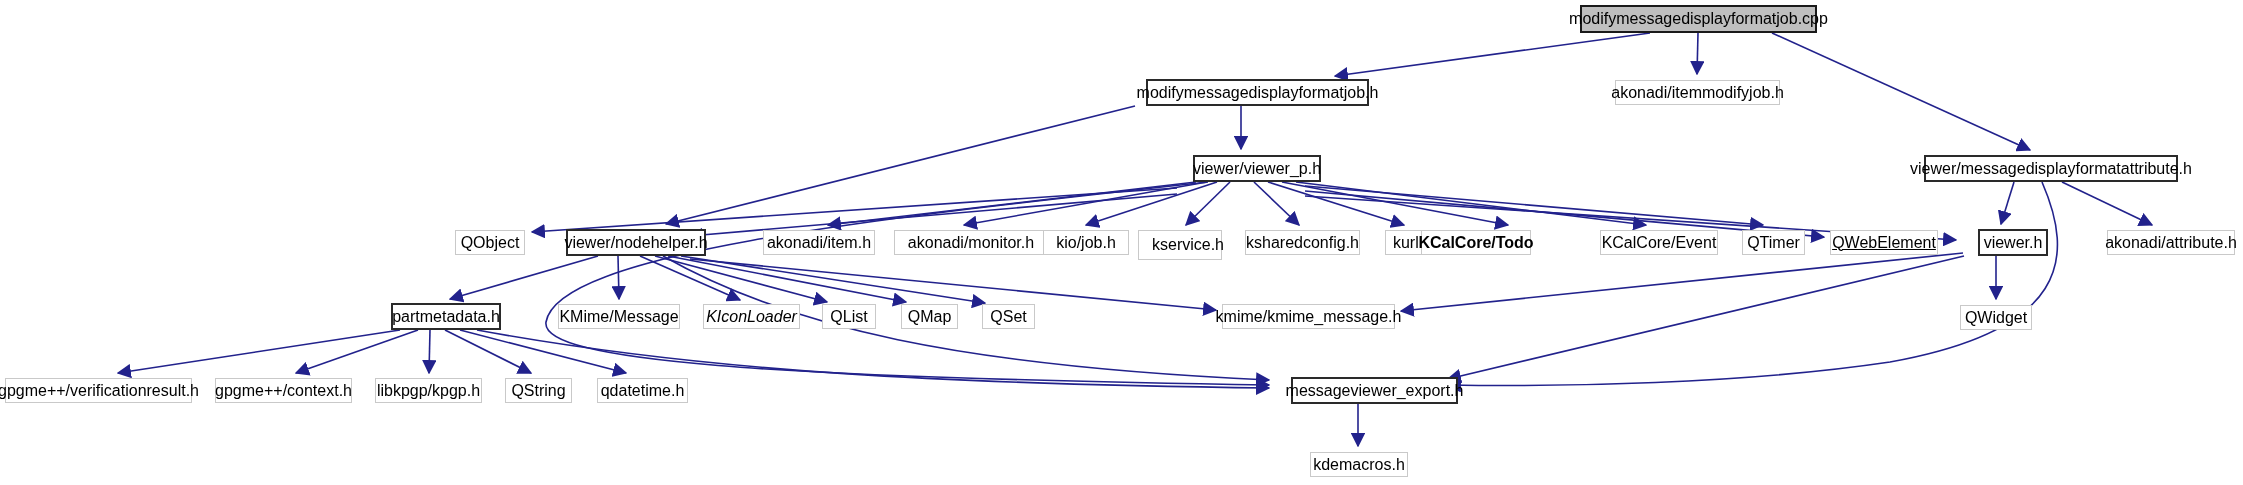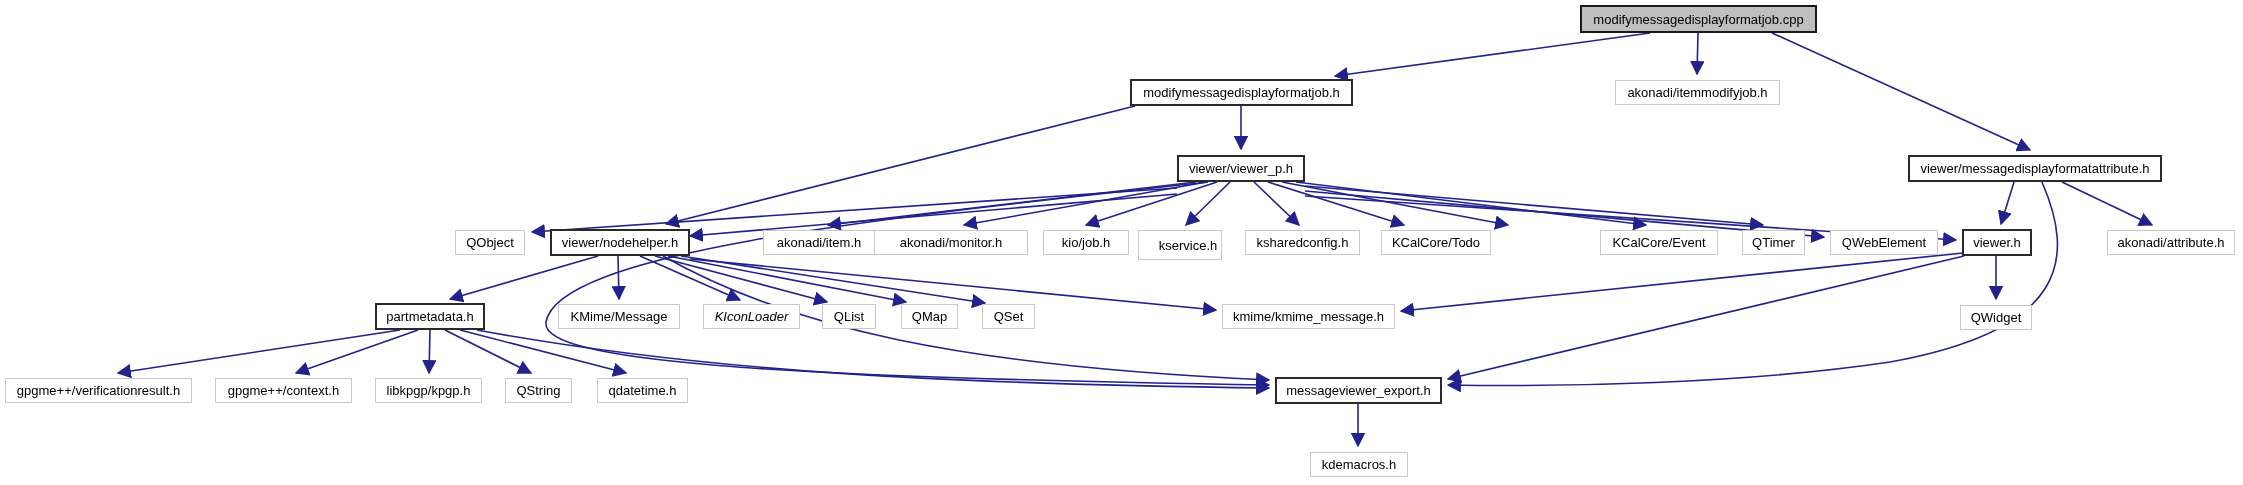--- a/index.html
+++ b/index.html
@@ -17,31 +17,31 @@
   svg.edge-layer {
     position: absolute;
     left: 0; top: 0;
     width: 2243px; height: 485px;
   }
   .node {
     position: absolute;
     box-sizing: border-box;
     background: #ffffff;
     color: #000000;
-    font-size: 13px;
+    font-size: 16px;
     line-height: 1;
     display: flex;
     align-items: center;
     justify-content: center;
     white-space: nowrap;
     text-align: center;
     padding: 0 4px;
   }
   .node.plain  { border: 1px solid #c9c9c9; }
-  .node.linked { border: 2px solid #2a2a2a; }
+  .node.linked { border: 2px solid #2a2a2a; margin-left: 16px; }
   .node.active {
     border: 2px solid #1a1a1a;
     background: #bfbfbf;
   }
 </style>
 </head>
 <body>
 
 <div class="canvas">
   <svg class="edge-layer" viewBox="0 0 2243 485" xmlns="http://www.w3.org/2000/svg">
@@ -95,29 +95,29 @@
   </svg>
   <div id="node-layer">
       <div class="node active" title="modifymessagedisplayformatjob.cpp" style="left: 1580px; top: 5px; width: 237px; height: 28px;">modifymessagedisplayformatjob.cpp</div>
       <div class="node linked" title="modifymessagedisplayformatjob.h" style="left: 1130px; top: 79px; width: 223px; height: 27px;">modifymessagedisplayformatjob.h</div>
       <div class="node plain" title="akonadi/itemmodifyjob.h" style="left: 1615px; top: 80px; width: 165px; height: 25px;">akonadi/itemmodifyjob.h</div>
       <div class="node linked" title="viewer/viewer_p.h" style="left: 1177px; top: 155px; width: 128px; height: 27px;">viewer/viewer_p.h</div>
       <div class="node linked" title="viewer/messagedisplayformatattribute.h" style="left: 1908px; top: 155px; width: 254px; height: 27px;">viewer/messagedisplayformatattribute.h</div>
       <div class="node plain" title="QObject" style="left: 455px; top: 230px; width: 70px; height: 25px;">QObject</div>
       <div class="node linked" title="viewer/nodehelper.h" style="left: 550px; top: 229px; width: 140px; height: 27px;">viewer/nodehelper.h</div>
       <div class="node plain" title="akonadi/item.h" style="left: 763px; top: 230px; width: 112px; height: 25px;">akonadi/item.h</div>
-      <div class="node plain" title="akonadi/monitor.h" style="left: 874px; top: 230px; width: 154px; height: 25px;">akonadi/monitor.h</div>
+      <div class="node plain" title="akonadi/monitor.h" style="left: 894px; top: 230px; width: 154px; height: 25px;">akonadi/monitor.h</div>
       <div class="node plain" title="kio/job.h" style="left: 1043px; top: 230px; width: 86px; height: 25px;">kio/job.h</div>
       <div class="node plain" title="kservice.h" style="left: 1138px; top: 230px; width: 84px; height: 30px; padding-left: 20px;">kservice.h</div>
       <div class="node plain" title="ksharedconfig.h" style="left: 1245px; top: 230px; width: 115px; height: 25px; text-align: right;">ksharedconfig.h</div>
       <div class="node plain" title="kurl.h" style="left: 1385px; top: 230px; width: 55px; height: 25px;">kurl.h</div>
-      <div class="node plain" title="KCalCore/Todo" style="left: 1381px; top: 230px; width: 110px; height: 25px;">KCalCore/Todo</div>
+      <div class="node plain" title="KCalCore/Todo" style="left: 1421px; top: 230px; width: 110px; height: 25px; font-weight: bold;">KCalCore/Todo</div>
       <div class="node plain" title="KCalCore/Event" style="left: 1600px; top: 230px; width: 118px; height: 25px;">KCalCore/Event</div>
       <div class="node plain" title="QTimer" style="left: 1742px; top: 230px; width: 63px; height: 25px;">QTimer</div>
-      <div class="node plain" title="QWebElement" style="left: 1830px; top: 230px; width: 108px; height: 25px;">QWebElement</div>
+      <div class="node plain" title="QWebElement" style="left: 1830px; top: 230px; width: 108px; height: 25px; text-decoration: underline;">QWebElement</div>
       <div class="node linked" title="viewer.h" style="left: 1962px; top: 229px; width: 70px; height: 27px;">viewer.h</div>
       <div class="node plain" title="akonadi/attribute.h" style="left: 2107px; top: 230px; width: 128px; height: 25px;">akonadi/attribute.h</div>
       <div class="node linked" title="partmetadata.h" style="left: 375px; top: 303px; width: 110px; height: 27px;">partmetadata.h</div>
       <div class="node plain" title="KMime/Message" style="left: 558px; top: 304px; width: 122px; height: 25px;">KMime/Message</div>
       <div class="node plain" title="KIconLoader" style="left: 703px; top: 304px; width: 97px; height: 25px; font-style: italic;">KIconLoader</div>
       <div class="node plain" title="QList" style="left: 822px; top: 304px; width: 54px; height: 25px;">QList</div>
       <div class="node plain" title="QMap" style="left: 901px; top: 304px; width: 57px; height: 25px;">QMap</div>
       <div class="node plain" title="QSet" style="left: 982px; top: 304px; width: 53px; height: 25px;">QSet</div>
       <div class="node plain" title="kmime/kmime_message.h" style="left: 1222px; top: 304px; width: 173px; height: 25px;">kmime/kmime_message.h</div>
       <div class="node plain" title="QWidget" style="left: 1960px; top: 305px; width: 72px; height: 25px;">QWidget</div>

